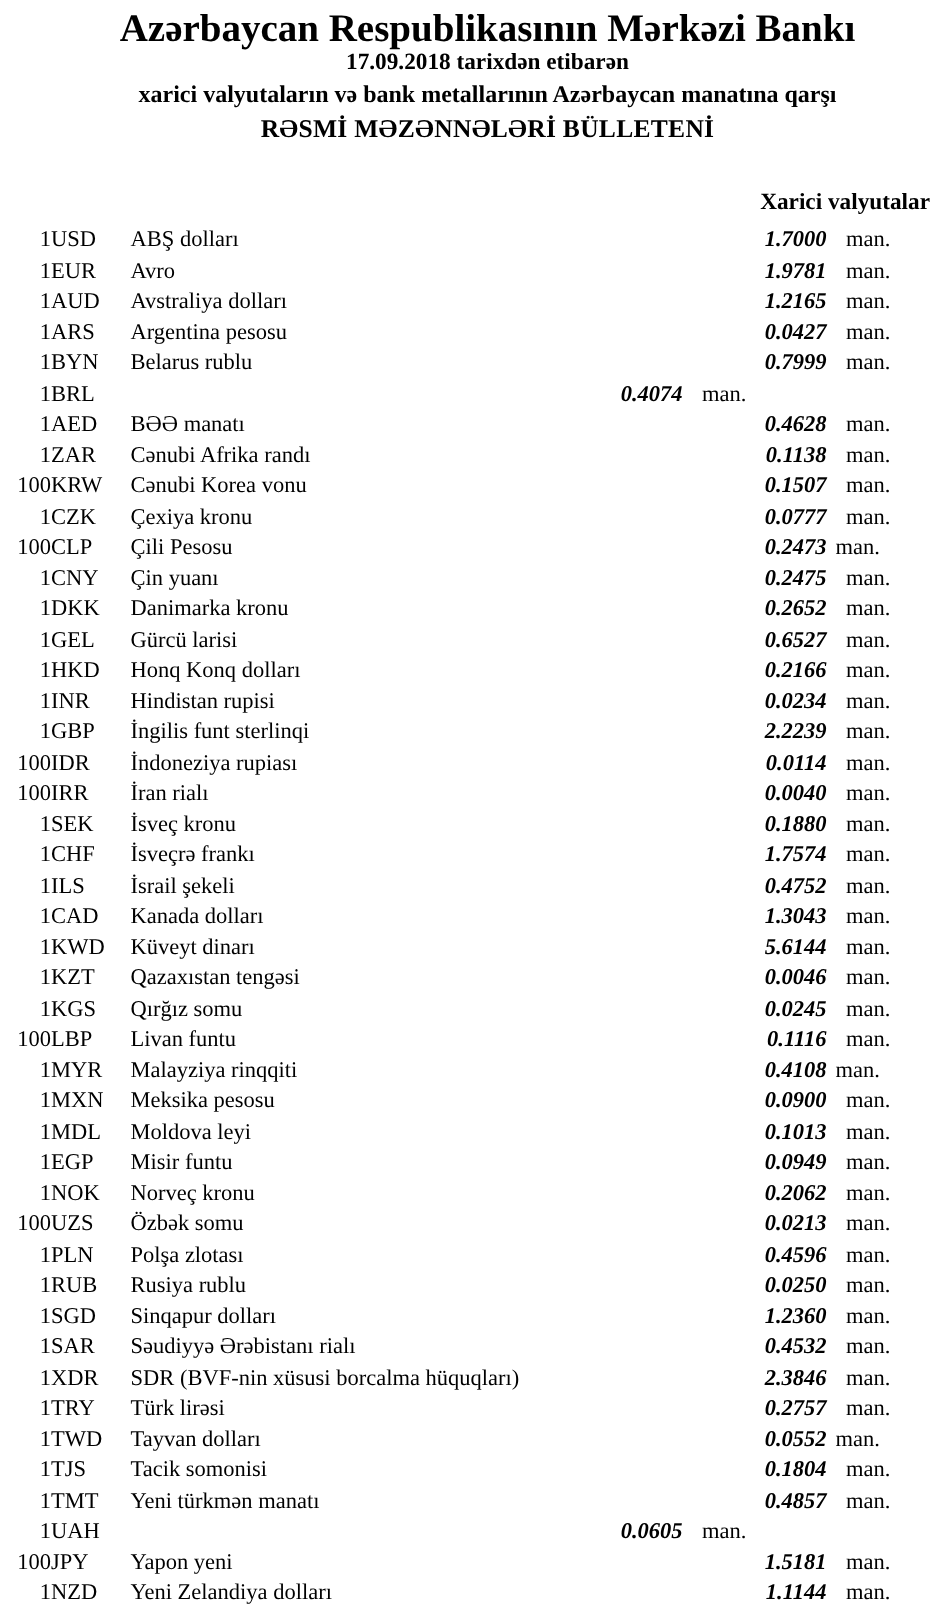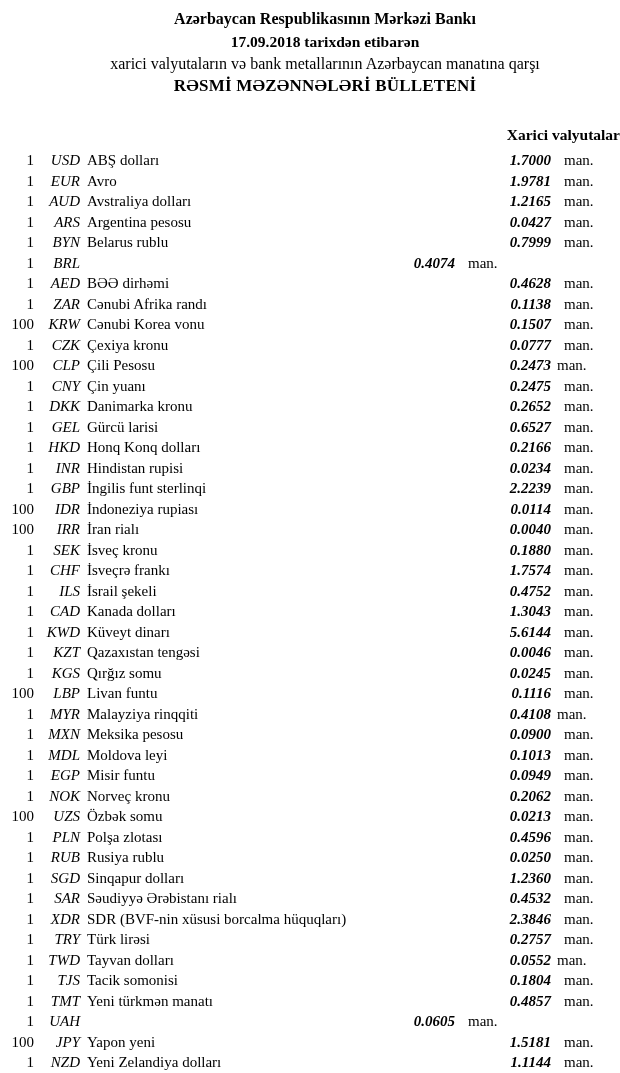--- a/index.html
+++ b/index.html
@@ -6,40 +6,40 @@
   body {
     width:620px; height:1073px;
     background:#ffffff; color:#000000;
     font-family:"Liberation Serif", serif;
     overflow:hidden;
   }
   .doc { width:620px; height:1073px; }
 
   
   .doc-header { padding-top:6px; padding-left:30px; text-align:center; }
-  .title   { font-size:16px; line-height:25px; font-weight:bold; margin:0; }
+  .title   { font-size:26px; line-height:25px; font-weight:bold; margin:0; }
   .hline2  { font-size:15.5px; line-height:22px; font-weight:bold; }
-  .hline3  { font-size:16px;   line-height:22px; font-weight:normal; }
+  .hline3  { font-size:16px;   line-height:22px; font-weight:bold; }
   .hline4  { font-size:17px;   line-height:22px; font-weight:bold; letter-spacing:0.2px; }
 
   .section-title {
     margin-top:28px; padding-left:30px; text-align:right;
     font-size:15.5px; line-height:20px; font-weight:bold;
   }
 
   
   .rates { margin:5px 20px 0 8px; width:592px; }
   .row {
     display:grid;
     grid-template-columns:26px 46px 1fr 96px 49px;
     height:20.5px; align-items:baseline;
     font-size:15px; line-height:20.5px;
   }
   .qty  { text-align:right; }
-  .code { text-align:right;font-style:italic; }
+  .code { text-align:left; }
   .name { padding-left:7px; white-space:nowrap; overflow:hidden; }
   .rate { text-align:right; font-weight:bold; font-style:italic; }
   .unit { padding-left:13px; }
   .row.tight .unit { padding-left:6px; }
 </style>
 </head>
 <body>
 
 <div class="doc">
 
@@ -96,21 +96,21 @@
   <div class="row">
     <span class="qty">1</span>
     <span class="code">BRL</span>
     <span class="rate">0.4074</span>
     <span class="unit">man.</span>
   </div>
 
   <div class="row">
     <span class="qty">1</span>
     <span class="code">AED</span>
-    <span class="name">BƏƏ dirhəmi</span>
+    <span class="name">BƏƏ manatı</span>
     <span class="rate">0.4628</span>
     <span class="unit">man.</span>
   </div>
 
   <div class="row">
     <span class="qty">1</span>
     <span class="code">ZAR</span>
     <span class="name">Cənubi Afrika randı</span>
     <span class="rate">0.1138</span>
     <span class="unit">man.</span>

